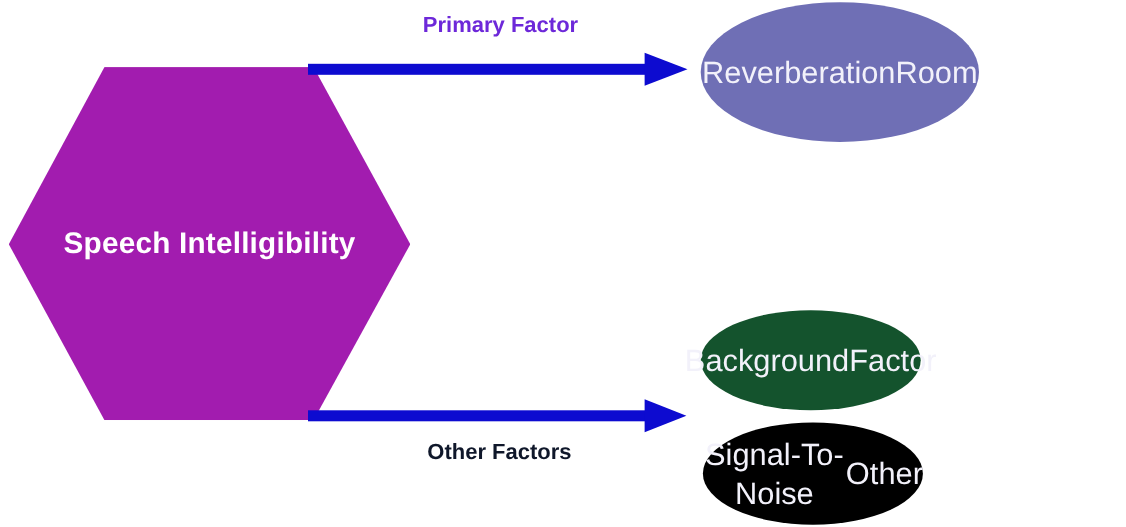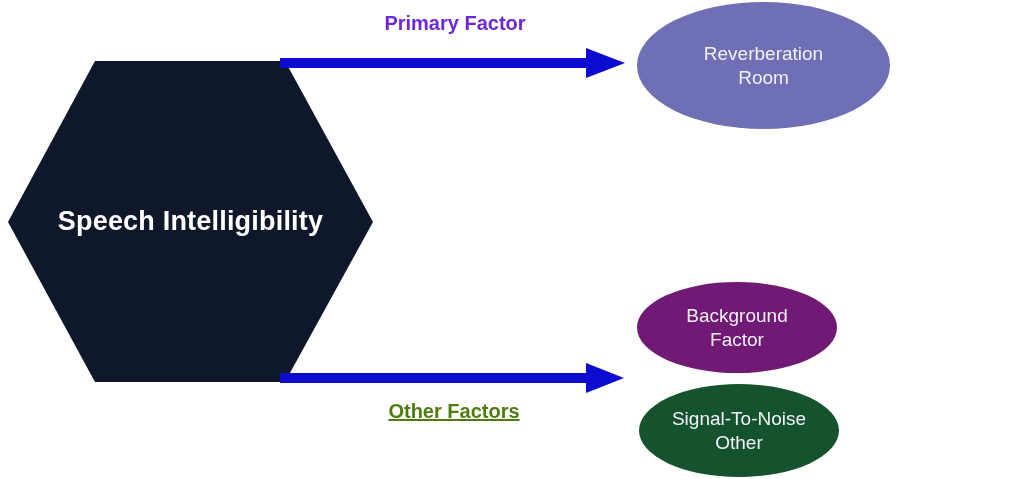--- a/index.html
+++ b/index.html
@@ -49,66 +49,66 @@
     font-size: 20px;
     font-weight: 700;
   }
   .flow-label.primary { left: 345px; top: 12px; }
   .flow-label.other   { left: 344px; top: 400px; }
   .node {
     position: absolute;
     background: #6f6fb5;
     border-radius: 50%;
     display: flex;
-    flex-direction: column;
+    flex-direction: row;
     align-items: center;
     justify-content: center;
     color: #f2f1fa;
-    font-size: 19px;
+    font-size: 28px;
     font-weight: 400;
     text-align: center;
     line-height: 1.25;
   }
   .node.reverberation { left: 637px; top: 2px;   width: 253px; height: 127px; }
   .node.background    { left: 637px; top: 282px; width: 200px; height: 91px; }
   .node.signal        { left: 639px; top: 384px; width: 200px; height: 93px; }
   .node.room          { left: 823px; top: 331px; width: 201px; height: 96px; }
 </style>
 </head>
 <body>
 
 <div class="canvas" style="background: rgb(255, 255, 255);">
 
-  <div class="hexagon" style="background: #0f172a;">
+  <div class="hexagon" style="background: #a21caf;">
     <div class="hexagon-label" style="color: rgb(255, 255, 255);">Speech Intelligibility</div>
   </div>
 
   <svg class="arrow-svg" viewBox="0 0 1024 479" xmlns="http://www.w3.org/2000/svg">
     <g fill="#0d0bd0">
       <rect x="280" y="58" width="308" height="10"></rect>
       <polygon points="586,48 625,63 586,78"></polygon>
     </g>
     <g fill="#0d0bd0">
       <rect x="280" y="373" width="308" height="10"></rect>
       <polygon points="586,363 624,378 586,393"></polygon>
     </g>
   </svg>
 
   <div class="flow-label primary" style="color: #6d28d9;">Primary Factor</div>
-  <div class="flow-label other" style="color: #4d7c0f; text-decoration: underline;">Other Factors</div>
+  <div class="flow-label other" style="color: #0f172a;">Other Factors</div>
 
   <div class="node reverberation" style="background: rgb(111, 111, 181); color: rgb(242, 241, 250);">
     <span>Reverberation</span>
     <span>Room</span>
   </div>
 
-  <div class="node background" style="background: #701a75; color: rgb(242, 241, 250);">
+  <div class="node background" style="background: #14532d; color: rgb(242, 241, 250);">
     <span>Background</span>
     <span>Factor</span>
   </div>
 
-  <div class="node signal" style="background: #14532d; color: rgb(242, 241, 250);">
+  <div class="node signal" style="background: #000000; color: rgb(242, 241, 250);">
     <span>Signal-To-Noise</span>
     <span>Other</span>
   </div>
 
 
 </div>
 
 </body></html>

